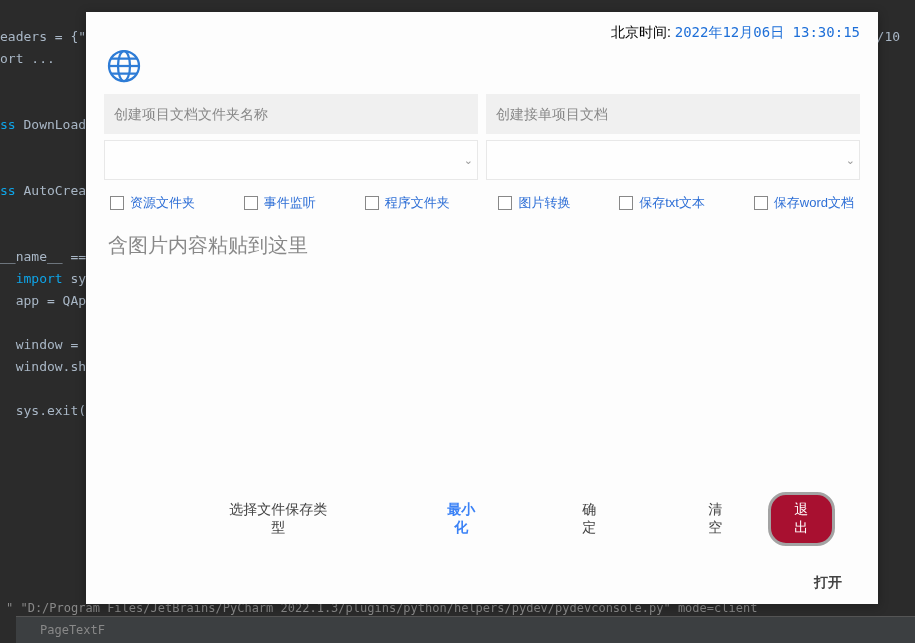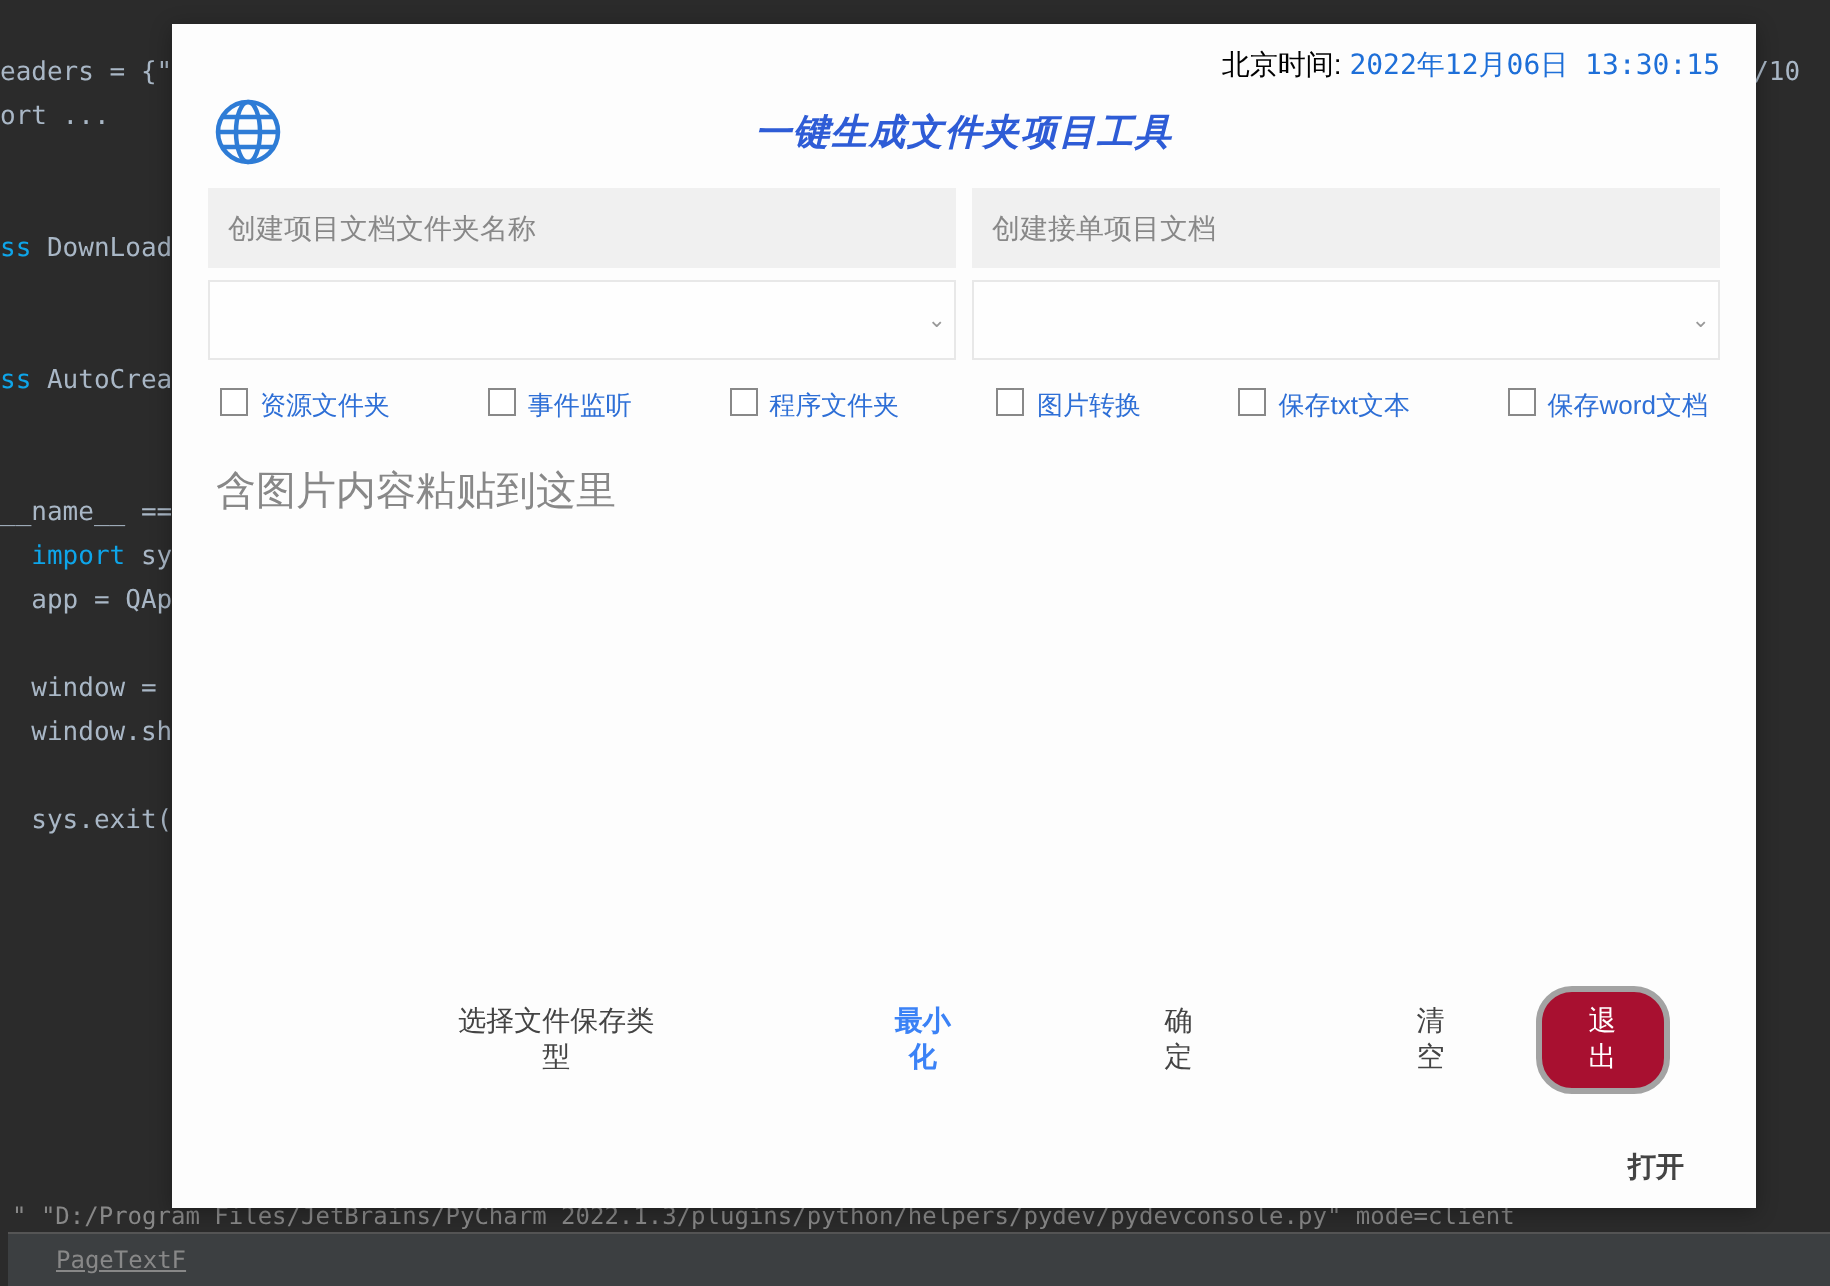--- a/index.html
+++ b/index.html
@@ -19,28 +19,27 @@
       font-size: 13px;
       line-height: 22px;
       padding: 4px 0;
       white-space: pre;
     }
     .code-bg .kw { color: #0ea5e9; }
     .code-bg .cls { color: #a9b7c6; }
     .code-bg .line { padding-left: 0; }
     .code-bottom {
       position: absolute;
-      bottom: 0; left: 4px; right: 0;
+      bottom: 0; left: 16px; right: 0;
       background: #3c3f41;
       color: #888;
       font-family: monospace;
       font-size: 12px;
       padding: 6px 24px;
       border-top: 1px solid #555;
-      text-decoration: underline;
     }
     .code-bottom2 {
       position: absolute;
       bottom: 24px; left: 0; right: 0;
       background: #2b2b2b;
       color: #888;
       font-family: monospace;
       font-size: 12px;
       padding: 4px 6px;
     }
@@ -119,21 +118,21 @@
       pointer-events: none;
     }
     .checkbox-row {
       display: flex;
       padding: 14px 24px 10px 24px;
       gap: 0;
       justify-content: space-between;
     }
     .checkbox-item {
       display: flex;
-      align-items: flex-start;
+      align-items: center;
       gap: 6px;
       font-size: 13px;
       color: #2e6fd6;
     }
     .checkbox-item input[type="checkbox"] {
       width: 14px; height: 14px;
       appearance: none;
       border: 1px solid #888;
       background: #fff;
       cursor: pointer;
@@ -221,21 +220,20 @@
 
   <div class="title-row">
     <span class="globe-icon">
       <svg viewBox="0 0 24 24" fill="none" stroke="currentColor" stroke-width="1.5">
         <circle cx="12" cy="12" r="10"></circle>
         <ellipse cx="12" cy="12" rx="4" ry="10"></ellipse>
         <line x1="2" y1="12" x2="22" y2="12"></line>
         <path d="M3.5 7 h17 M3.5 17 h17"></path>
       </svg>
     </span>
-    <div class="app-title">一键生成文件夹项目工具</div>
   </div>
 
   <div class="inputs-row">
     <div class="input-group">
       <input class="text-input" placeholder="创建项目文档文件夹名称" style="">
       <div class="combo">
         <span class="combo-arrow">⌄</span>
       </div>
     </div>
     <div class="input-group">

